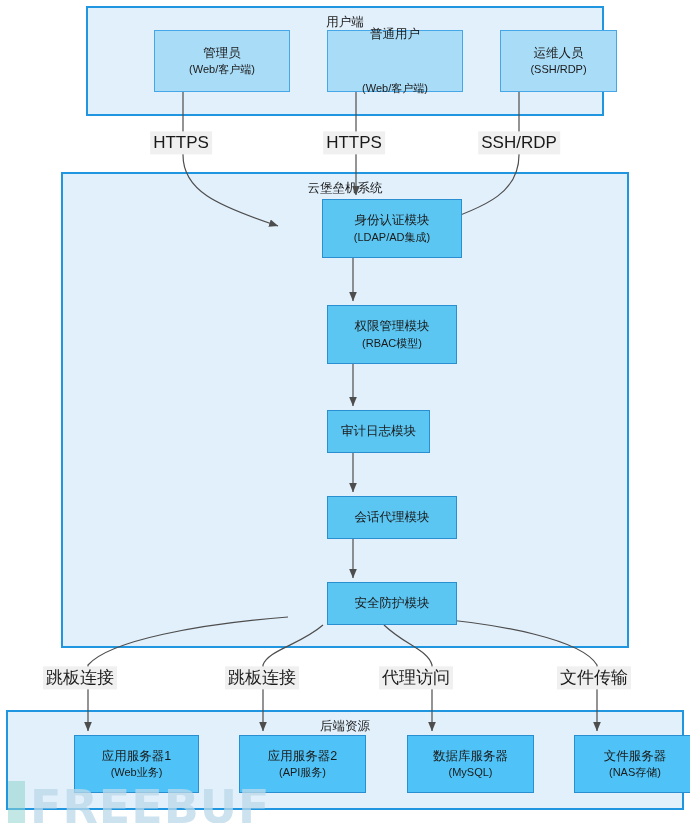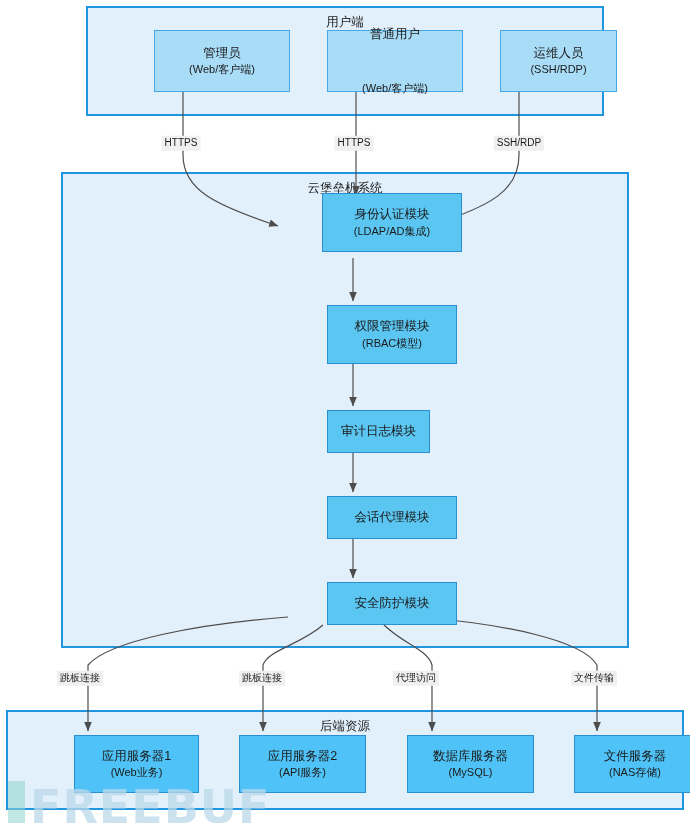--- a/index.html
+++ b/index.html
@@ -65,21 +65,21 @@
   }
   .node .l2 {
     font-size: 11px;
   }
   
   .edge-label {
     position: absolute;
     transform: translate(-50%, -50%);
     background: #f0f0f0;
     color: #1a1a1a;
-    font-size: 10px;
+    font-size: 17px;
     line-height: 1.25;
     padding: 1px 3px;
     white-space: nowrap;
   }
   
   .watermark {
     position: absolute;
     left: 8px;
     bottom: -4px;
     display: flex;
@@ -159,21 +159,21 @@
   </div>
   <div class="node client" id="nd-user" style="left: 288px; top: 30px; width: 136px; height: 62px; gap: 38px;">
     <div>普通用户</div>
     <div class="l2">(Web/客户端)</div>
   </div>
   <div class="node client" id="nd-ops" style="left: 461px; top: 30px; width: 117px; height: 62px;">
     <div>运维人员</div>
     <div class="l2">(SSH/RDP)</div>
   </div>
 
-  <div class="node module" id="nd-auth" style="left: 283px; top: 193px; width: 140px; height: 59px;">
+  <div class="node module" id="nd-auth" style="left: 283px; top: 199px; width: 140px; height: 59px;">
     <div>身份认证模块</div>
     <div class="l2">(LDAP/AD集成)</div>
   </div>
   <div class="node module" id="nd-rbac" style="left: 288px; top: 305px; width: 130px; height: 59px;">
     <div>权限管理模块</div>
     <div class="l2">(RBAC模型)</div>
   </div>
   <div class="node module" id="nd-audit" style="left: 288px; top: 410px; width: 103px; height: 43px;">
     <div>审计日志模块</div>
   </div>

